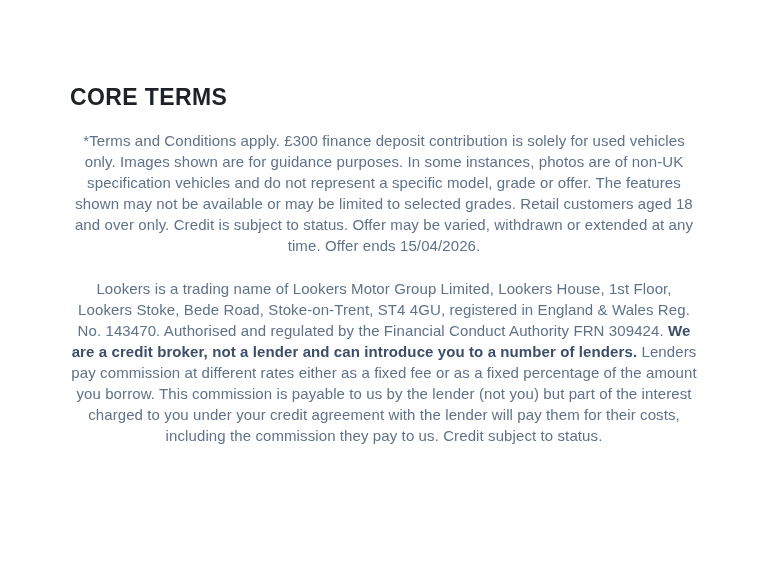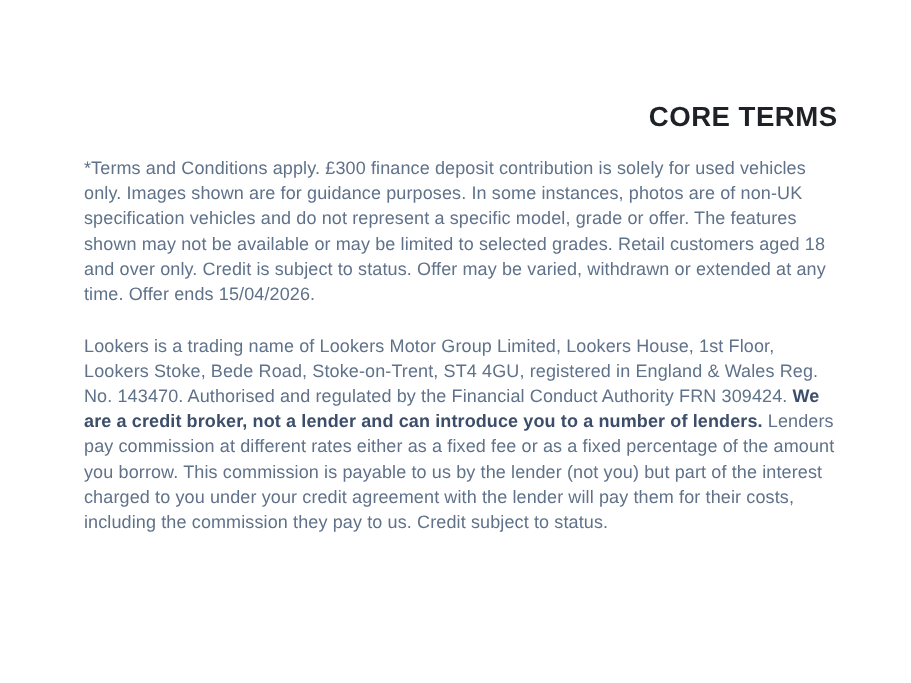--- a/index.html
+++ b/index.html
@@ -20,29 +20,29 @@
     top: 84px;
     width: 628px;
   }
   .terms-heading {
     margin: 0 0 19px 0;
     font-size: 23px;
     font-weight: 700;
     letter-spacing: 0.4px;
     color: #1e2126;
     font-family: "Liberation Sans", "DejaVu Sans", sans-serif;
-    text-align: right;
   }
   .terms-paragraph {
     margin: 0 0 22px 0;
     font-size: 15px;
     line-height: 21px;
     letter-spacing: 0.1px;
     color: #60728a;
     font-weight: 400;
+    text-align: center;
   }
   .terms-paragraph .bold-run {
     font-weight: 700;
     color: #3d4e6a;
   }
 </style>
 </head>
 <body>
 
 <div class="terms-section">

